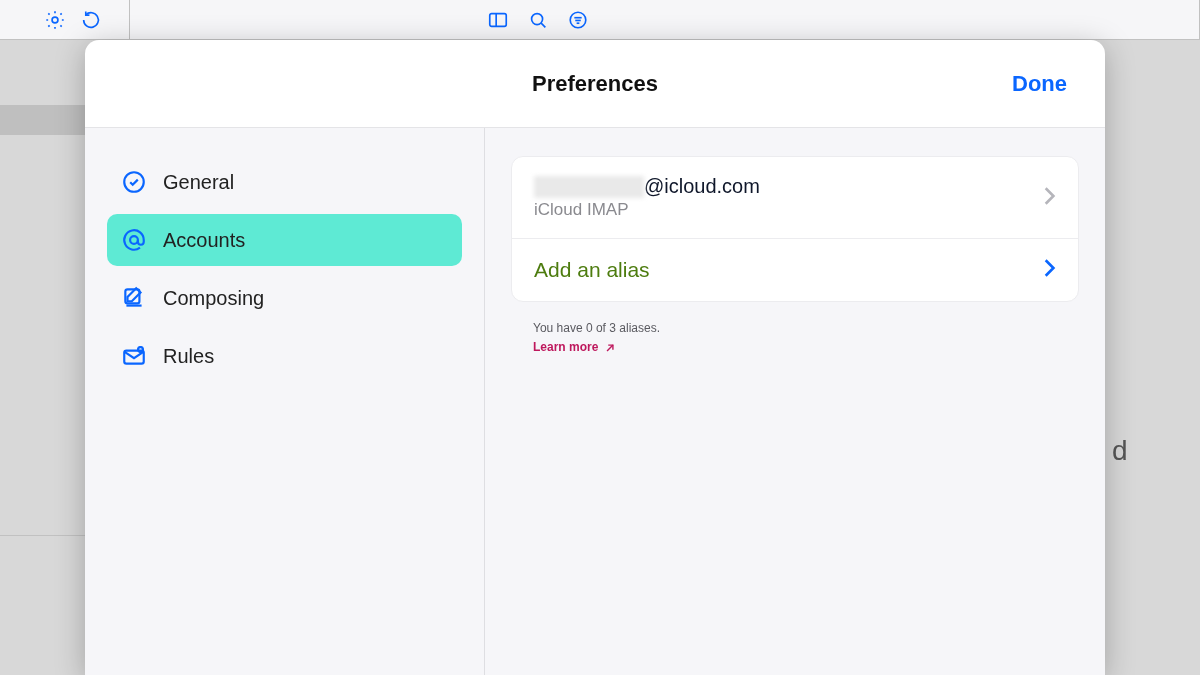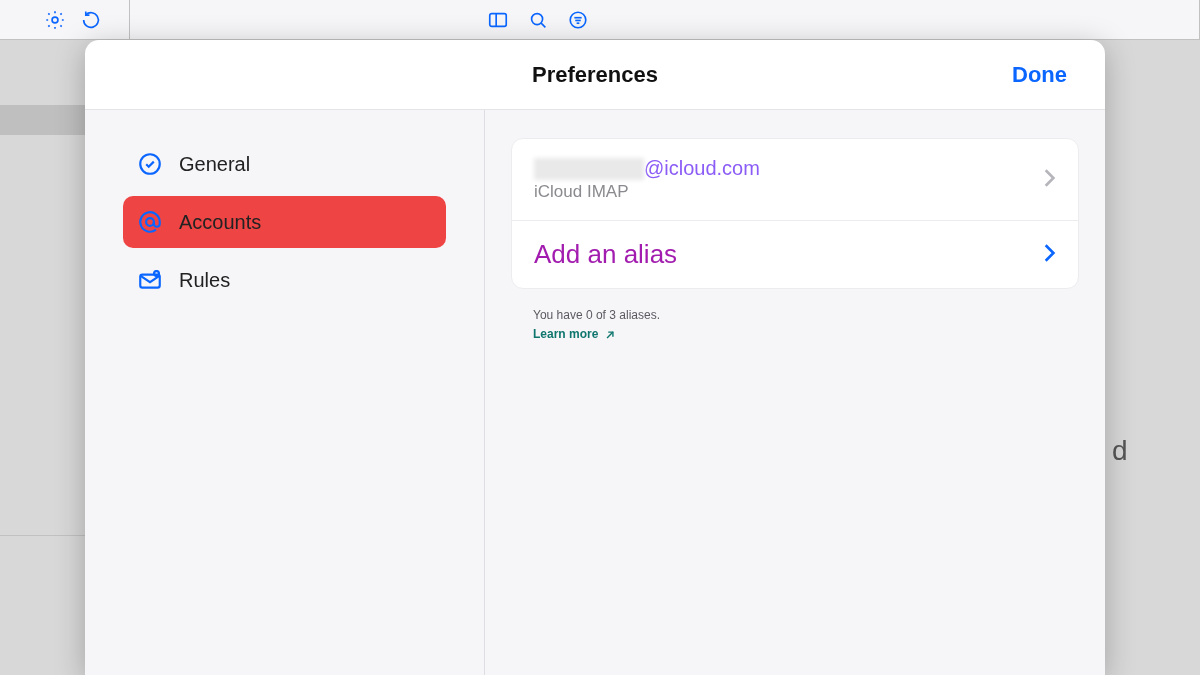--- a/index.html
+++ b/index.html
@@ -14,48 +14,48 @@
   .tb-icon { width: 22px; height: 22px; color: #0a66ff; display:flex; align-items:center; justify-content:center; }
   .bg-body { position:absolute; top:40px; left:0; right:0; bottom:0; }
   .bg-selected-row { position:absolute; top:65px; left:0; width:130px; height:30px; background:#bfbfbf; }
   .bg-vline { position:absolute; top:0; left:130px; width:1px; bottom:0; background:#c1c1c1; }
   .bg-vline2 { position:absolute; top:0; left:607px; width:1px; bottom:155px; background:#c1c1c1; }
   .bg-hline { position:absolute; top:495px; left:0; width:130px; height:1px; background:#c1c1c1; }
   .bg-d { position:absolute; top:395px; left:1112px; font-size:28px; color:#555; }
 
   
   .modal { position:absolute; top:40px; left:85px; right:95px; bottom:0; background:#fff; border-radius:14px 14px 0 0; box-shadow: 0 6px 30px rgba(0,0,0,0.25); display:flex; flex-direction:column; overflow:hidden; }
-  .modal-header { height:70px; border-bottom:1px solid #e4e4e7; display:flex; align-items:center; justify-content:center; position:relative; }
+  .modal-header { height:88px; border-bottom:1px solid #e4e4e7; display:flex; align-items:center; justify-content:center; position:relative; }
   .modal-title { font-size:22px; font-weight:700; color:#111; }
   .modal-done { position:absolute; right:38px; top:50%; transform:translateY(-50%); font-size:22px; font-weight:600; color:#0a66ff; cursor:pointer; }
 
   .modal-body { flex:1; display:flex; background:#f6f6f9; }
 
   
-  .sidebar { width:400px; border-right:1px solid #dedee2; padding:28px 38px; }
+  .sidebar { width:400px; border-right:1px solid #dedee2; padding:28px 22px; }
   .side-item { display:flex; align-items:center; gap:16px; padding:13px 14px; border-radius:10px; font-size:20px; color:#222; cursor:pointer; margin-bottom:6px; }
-  .side-item.active { background:#ef4444; }
+  .side-item.active { background:#5eead4; }
   .side-icon { width:26px; height:26px; color:#0a66ff; display:flex; align-items:center; justify-content:center; flex-shrink:0; }
   .side-icon svg { width:100%; height:100%; }
 
   
   .content { flex:1; padding:28px 26px; }
   .card { background:#fff; border:1px solid #ececef; border-radius:12px; overflow:hidden; }
   .card-row { padding:18px 22px; display:flex; align-items:center; justify-content:space-between; cursor:pointer; }
   .card-row + .card-row { border-top:1px solid #ececef; }
   .acct-main { display:flex; flex-direction:column; gap:2px; }
-  .acct-email { font-size:20px; color:#8b5cf6; display:flex; align-items:center; }
+  .acct-email { font-size:20px; color:#0f172a; display:flex; align-items:center; }
   .redacted { display:inline-block; width:110px; height:22px; background:#e9e9e9; margin-right:0px; filter:blur(2px); }
   .acct-sub { font-size:17px; color:#8a8a8f; }
   .chevron { color:#b5b5bb; }
-  .alias-link { font-size:26px; color:#a21caf; }
+  .alias-link { font-size:21px; color:#4d7c0f; }
   .blue-chevron { color:#0a66ff; }
 
   .footer-text { padding:18px 22px 0 22px; font-size:12px; color:#5a5a60; line-height:1.45; }
-  .footer-text a { color:#0f766e; font-weight:600; text-decoration:none; }
+  .footer-text a { color:#be185d; font-weight:600; text-decoration:none; }
   .learn-more { display:inline-flex; align-items:center; gap:5px; margin-top:2px; cursor:pointer; }
   .sep { height:14px; }
 </style>
 </head>
 <body>
 
 <div class="bg-app">
   <div class="bg-toolbar">
     <div class="left-group">
       <span class="tb-icon">
@@ -124,20 +124,30 @@
       <div class="side-item active">
         <span class="side-icon">
           <svg viewBox="0 0 24 24" fill="none" stroke="currentColor" stroke-width="2">
               <circle cx="12" cy="12" r="3.6"></circle>
               <path d="M15.6 12v1.7a2.7 2.7 0 0 0 5.4 0V12a9 9 0 1 0-3.5 7.1"></path>
             </svg>
         </span>
         <span>Accounts</span>
       </div>
 
+      <div class="side-item">
+        <span class="side-icon">
+          <svg viewBox="0 0 24 24" fill="none" stroke="currentColor" stroke-width="2">
+              <path d="M5 19h14"></path>
+              <rect x="4" y="4" width="13" height="13" rx="2"></rect>
+              <path d="M14 3l4 4-8 8H6v-4z"></path>
+            </svg>
+        </span>
+        <span>Composing</span>
+      </div>
 
 
       <div class="side-item">
         <span class="side-icon">
           <svg viewBox="0 0 24 24" fill="none" stroke="currentColor" stroke-width="2">
               <rect x="3" y="7" width="18" height="12" rx="2"></rect>
               <path d="M3 8l9 6 9-6"></path>
               <circle cx="18" cy="6" r="2.2"></circle>
               <path d="M18 2.8v1M18 8.2v1M14.8 6h1M20.2 6h1"></path>
             </svg>

